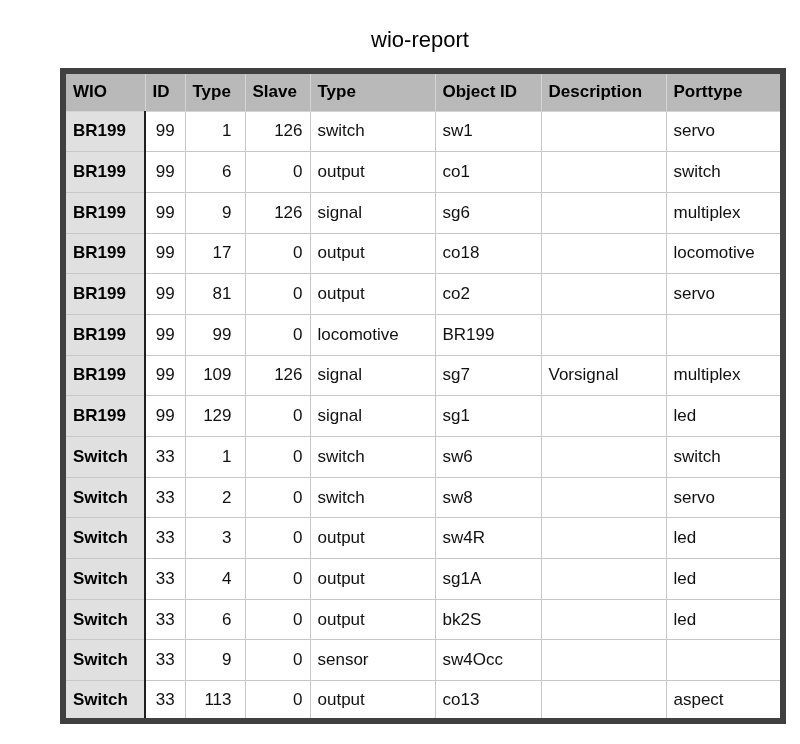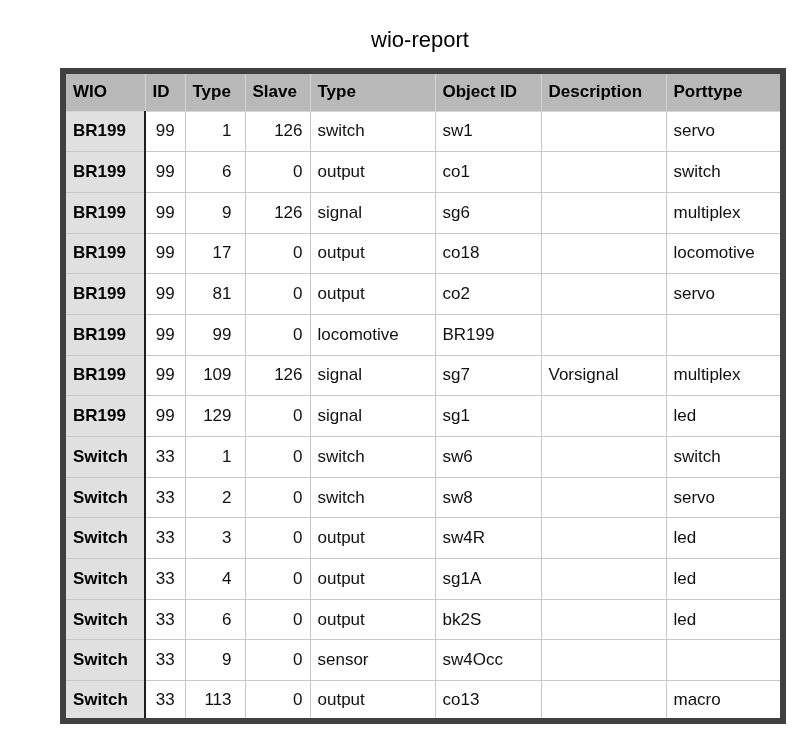--- a/index.html
+++ b/index.html
@@ -236,16 +236,16 @@
         <td></td>
       </tr>
       <tr>
         <th>Switch</th>
         <td>33</td>
         <td>113</td>
         <td>0</td>
         <td>output</td>
         <td>co13</td>
         <td></td>
-        <td>macro</td>
+        <td>aspect</td>
       </tr>
     </tbody>
 </table>
 
 </body></html>

